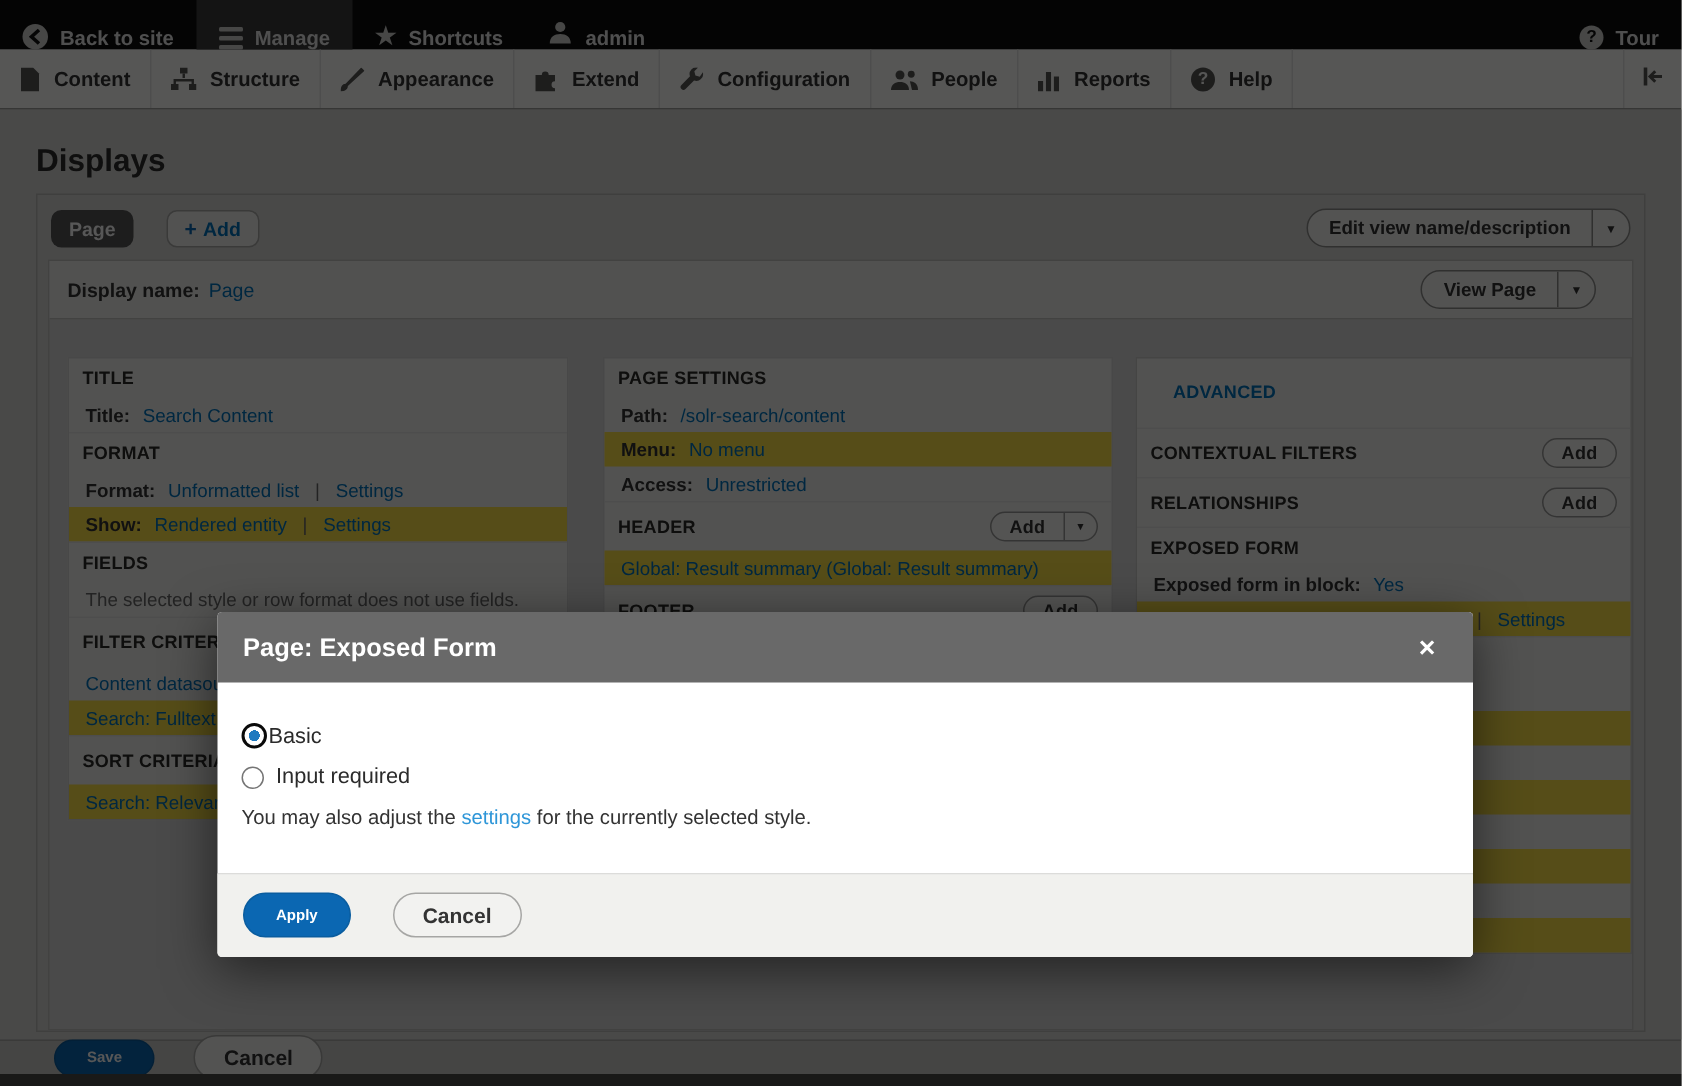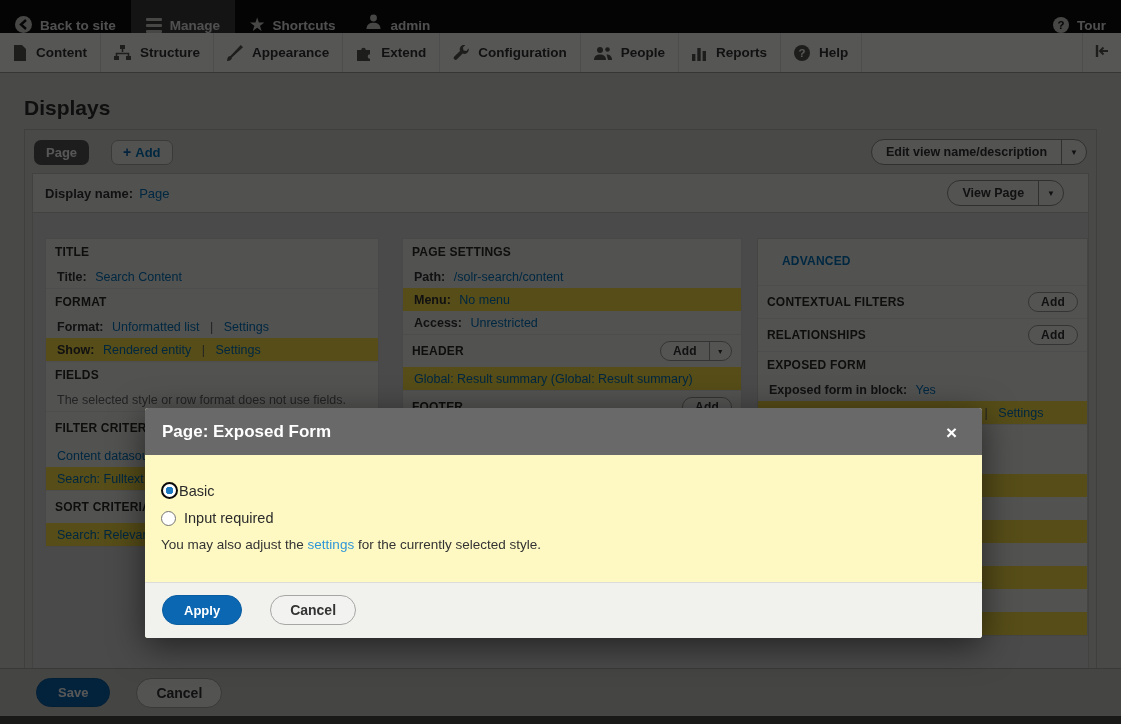--- a/index.html
+++ b/index.html
@@ -71,33 +71,33 @@
           padding:2px 12px; font-size:12px; font-weight:bold; color:#333; cursor:pointer; }
   .pill-split { margin-left:auto; display:flex; align-items:stretch; background:#f5f5f3;
           border:1px solid #9a9a98; border-radius:11px; overflow:hidden; cursor:pointer; }
   .pill-split .pm { padding:2px 12px; font-size:12px; font-weight:bold; color:#333; }
   .pill-split .pa { display:flex; align-items:center; padding:0 7px;
           border-left:1px solid #9a9a98; font-size:7px; color:#333; }
   .adv-head { padding:15px 9px 17px 24px; font-size:12px; font-weight:bold; color:#0074bd;
               letter-spacing:.2px; cursor:pointer; }
   .w-limit { display:inline-block; max-width:218px; vertical-align:top; }
   
-  .form-actions { position:absolute; left:0; right:0; bottom:8px; height:48px;
+  .form-actions { position:absolute; left:0; right:0; bottom:8px; height:23px;
                   background:#c9c9c7; border-top:1px solid #a9a9a7; display:flex;
                   align-items:center; padding-left:36px; gap:26px; }
   .footer-strip { position:absolute; left:0; right:0; bottom:0; height:8px; background:#4a4a48; }
   .btn-primary { background:#0b67b2; color:#fff; border:1px solid #0a5d9f; border-radius:15px;
-                 padding:6px 21px; font-size:13px; font-weight:bold;
+                 padding:6px 21px; font-size:10px; font-weight:bold;
                  font-family:"Liberation Sans",sans-serif; cursor:pointer; }
   .btn-secondary { background:#f2f2f0; color:#333; border:1px solid #a6a6a4; border-radius:15px;
                  padding:6px 19px; font-size:14px; font-weight:bold;
                  font-family:"Liberation Sans",sans-serif; cursor:pointer; }
   
   .overlay { position:absolute; inset:0; background:rgba(0,0,0,0.66); z-index:50; }
-  .modal { position:absolute; left:145px; top:408px; width:837px; z-index:60; background:#fef9c3;
+  .modal { position:absolute; left:145px; top:408px; width:837px; z-index:60; background:#ffffff;
            border-radius:3px; box-shadow:0 8px 34px rgba(0,0,0,.55); }
   .modal-head { background:#696969; color:#fff; padding:14px 17px 13px 17px; font-size:17px;
                 font-weight:bold; display:flex; align-items:center; border-radius:3px 3px 0 0; }
   .modal-title { flex:1; }
   .modal-close { font-size:19px; font-weight:bold; color:#fff; cursor:pointer; line-height:1;
                  padding:0 2px; margin-right:6px; }
   .modal-body { padding:27px 18px 16px 16px; }
   .radio-row { display:flex; align-items:center; margin-bottom:11px; font-size:14.5px; color:#2b2b2b; }
   .radio { appearance:none; -webkit-appearance:none; width:15px; height:15px; margin:0 3px 0 0;
            border:1px solid #757575; border-radius:50%; background:#fff; cursor:pointer; flex:none; }

